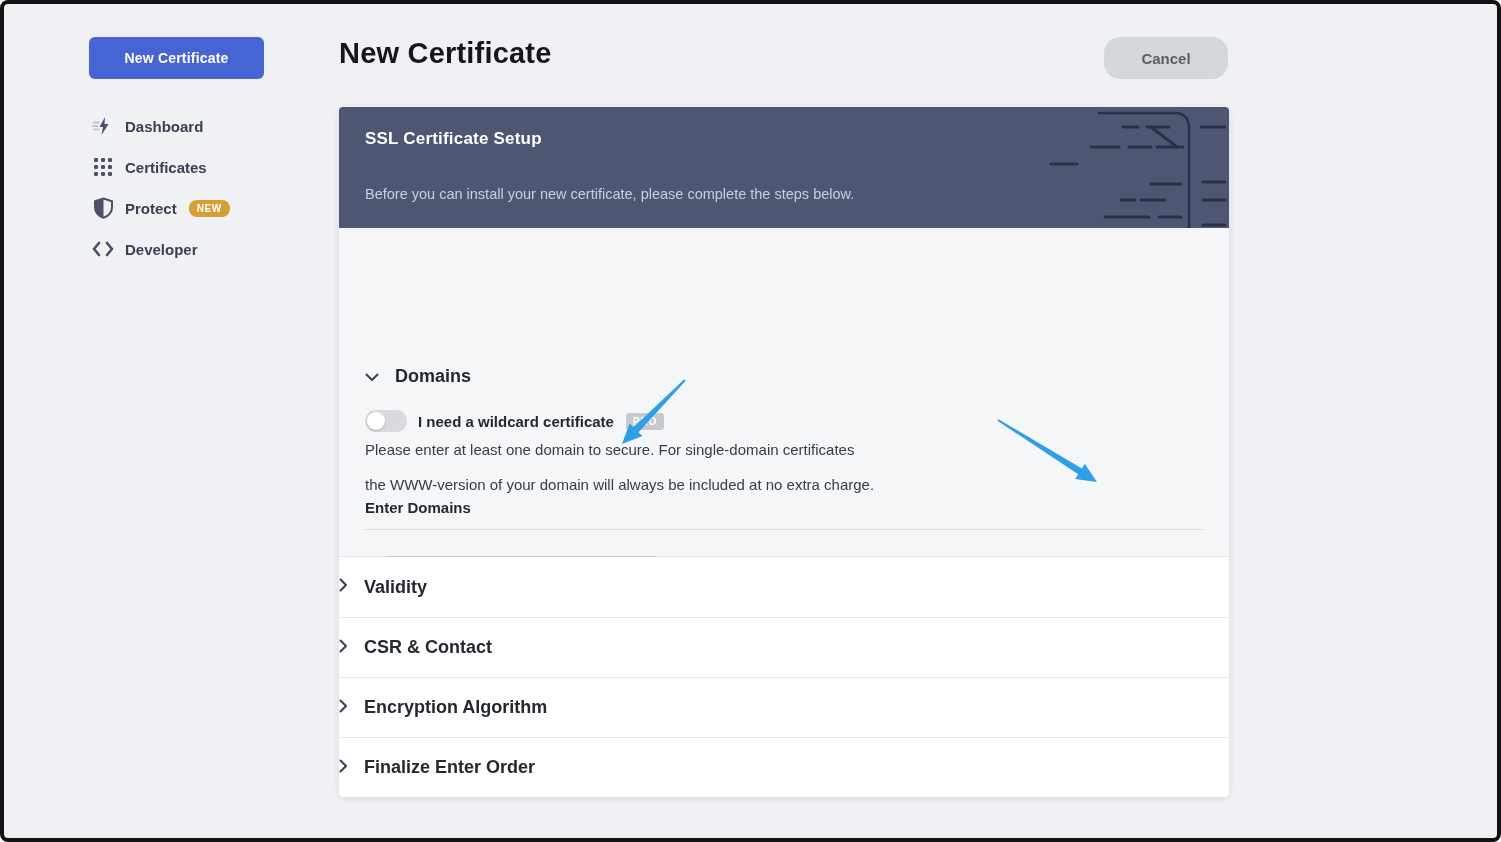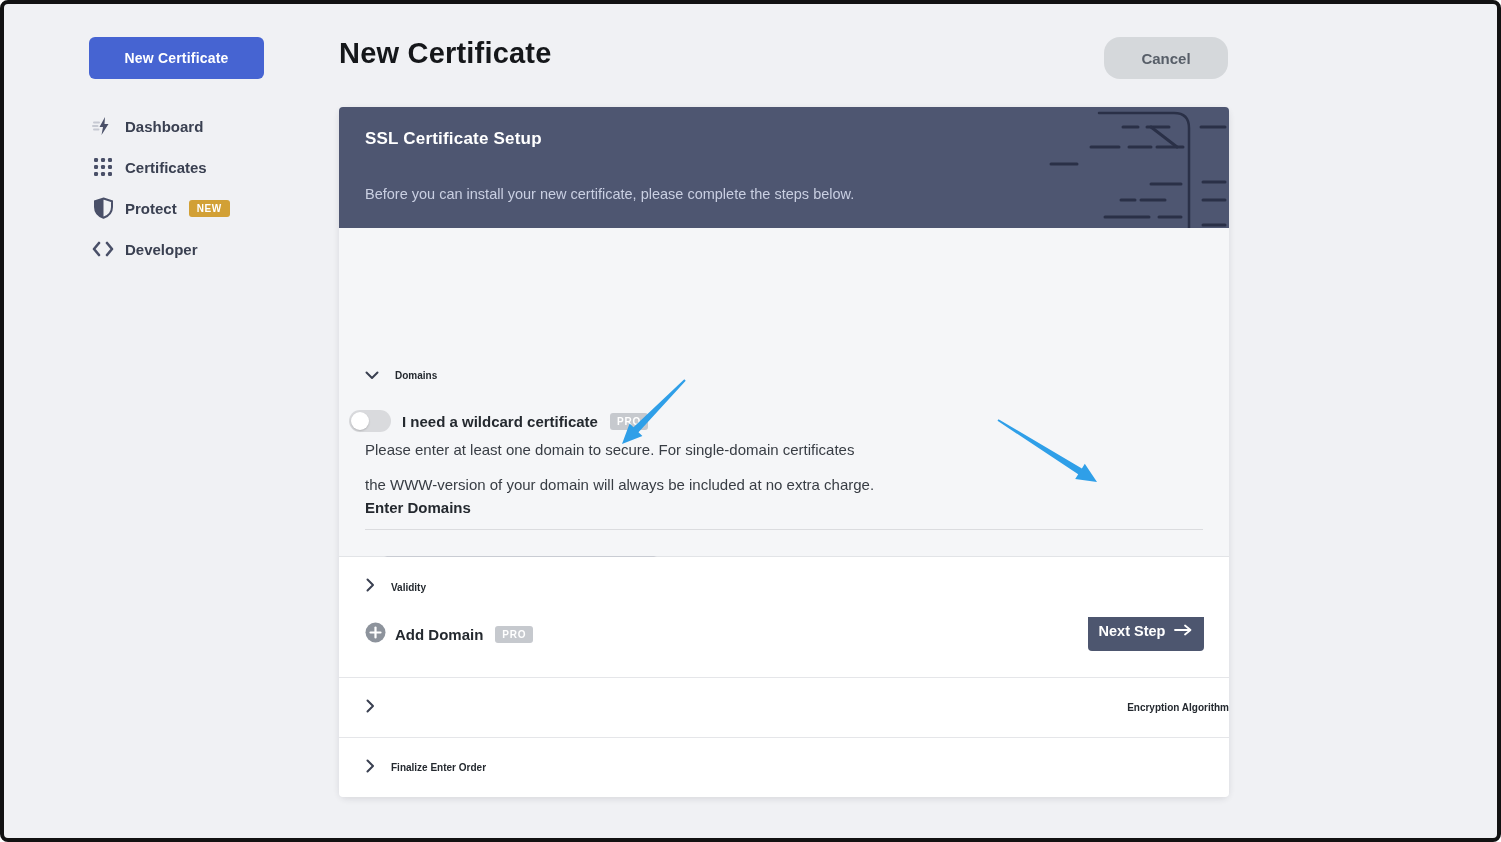--- a/index.html
+++ b/index.html
@@ -19,21 +19,21 @@
   }
   .nav { position:absolute; left:88px; top:108px; }
   .nav-item {
     display:flex; align-items:center; height:28px; margin-bottom:13px;
     cursor:pointer;
   }
   .nav-item .nicon { width:22px; height:22px; display:flex; align-items:center; justify-content:center; }
   .nav-item .nlabel { margin-left:11px; font-size:15px; font-weight:700; color:#3a4051; }
   .badge-new {
     margin-left:12px; background:#d2a035; color:#fff; font-size:10px;
-    font-weight:800; letter-spacing:.6px; padding:3px 8px; border-radius:3px;
+    font-weight:800; letter-spacing:.6px; padding:3px 8px; border-radius:8px;
   }
   
   .page-title {
     position:absolute; left:335px; top:33px; font-size:29px; font-weight:700;
     color:#15171a; letter-spacing:.2px;
   }
   .cancel-btn {
     position:absolute; left:1100px; top:33px; width:124px; height:42px;
     background:#d5d8db; color:#575e68; border:none; border-radius:16px;
     font-family:inherit; font-size:15px; font-weight:700; cursor:pointer;
@@ -51,24 +51,24 @@
   .hero-line { position:absolute; left:26px; font-size:14.5px; color:#c9cfe2; }
   .hero-line.l1 { top:59px; }
   .hero-line.l2 { top:79px; }
   .hero-art { position:absolute; right:0; top:0; }
   
   .domains {
     position:absolute; left:0; top:121px; width:890px; height:329px;
     background:#f5f6f8; border-bottom:1px solid #e2e4e7;
   }
   .sec-row { position:absolute; display:flex; align-items:center; }
-  .sec-label { font-size:10px; font-weight:700; color:#24292f; }
+  .sec-label { font-size:18px; font-weight:700; color:#24292f; }
   .domains-head { left:26px; top:138px; cursor:pointer; }
   .domains-head .sec-label { margin-left:16px; }
-  .toggle-row { left:10px; top:182px;justify-content:center; }
+  .toggle-row { left:26px; top:182px;justify-content:center; }
   .toggle {
     width:42px; height:22px; border-radius:11px; background:#d9dadd;
     position:relative; cursor:pointer; flex:0 0 auto;
   }
   .toggle .knob {
     position:absolute; left:2px; top:2px; width:18px; height:18px;
     border-radius:50%; background:#fff; box-shadow:0 1px 2px rgba(0,0,0,.18);
   }
   .toggle-label { margin-left:11px; font-size:15px; font-weight:700; color:#24292f; }
   .badge-pro {
@@ -96,26 +96,26 @@
   .next-step-btn {
     position:absolute; left:749px; top:383px; width:116px; height:40px;
     background:#4d566f; color:#fff; border:none; border-radius:4px;
     font-family:inherit; font-size:14.5px; font-weight:600; cursor:pointer;
     display:flex; align-items:center; justify-content:center; gap:9px;
   }
   
   .acc-row {
     position:absolute; left:0; width:890px; height:60px; background:#fff;
     border-top:1px solid #e5e6e9; display:flex; align-items:center;
-    padding-left:27px; cursor:pointer;
+    cursor:pointer;
   }
   .acc-row .sec-label { margin-left:16px; }
   .acc-row.r0 { top:450px; border-top:none; }
   .acc-row.r1 { top:510px; }
-  .acc-row.r2 { top:570px;justify-content:space-between; }
+  .acc-row.r2 { top:570px; }
   .acc-row.r3 { top:630px; border-radius:0 0 4px 4px; }
   
   .anno { position:absolute; left:0; top:0; width:1501px; height:842px; pointer-events:none; }
 </style>
 </head>
 <body>
 
 <div class="frame">
 
   <button class="new-cert-btn">New Certificate</button>
@@ -271,20 +271,28 @@
     </div>
 
     <div class="acc-row r0">
       <span>
         <svg width="9" height="14" viewBox="0 0 9 14">
             <polyline points="1.5,1.5 7,7 1.5,12.5" fill="none" stroke="#3a4051" stroke-width="2" stroke-linecap="round" stroke-linejoin="round"></polyline>
           </svg>
       </span>
       <span class="sec-label">Validity</span>
     </div>
+    <div class="acc-row r1">
+      <span>
+        <svg width="9" height="14" viewBox="0 0 9 14">
+            <polyline points="1.5,1.5 7,7 1.5,12.5" fill="none" stroke="#3a4051" stroke-width="2" stroke-linecap="round" stroke-linejoin="round"></polyline>
+          </svg>
+      </span>
+      <span class="sec-label">CSR &amp; Contact</span>
+    </div>
     <div class="acc-row r2">
       <span>
         <svg width="9" height="14" viewBox="0 0 9 14">
             <polyline points="1.5,1.5 7,7 1.5,12.5" fill="none" stroke="#3a4051" stroke-width="2" stroke-linecap="round" stroke-linejoin="round"></polyline>
           </svg>
       </span>
       <span class="sec-label">Encryption Algorithm</span>
     </div>
     <div class="acc-row r3">
       <span>

